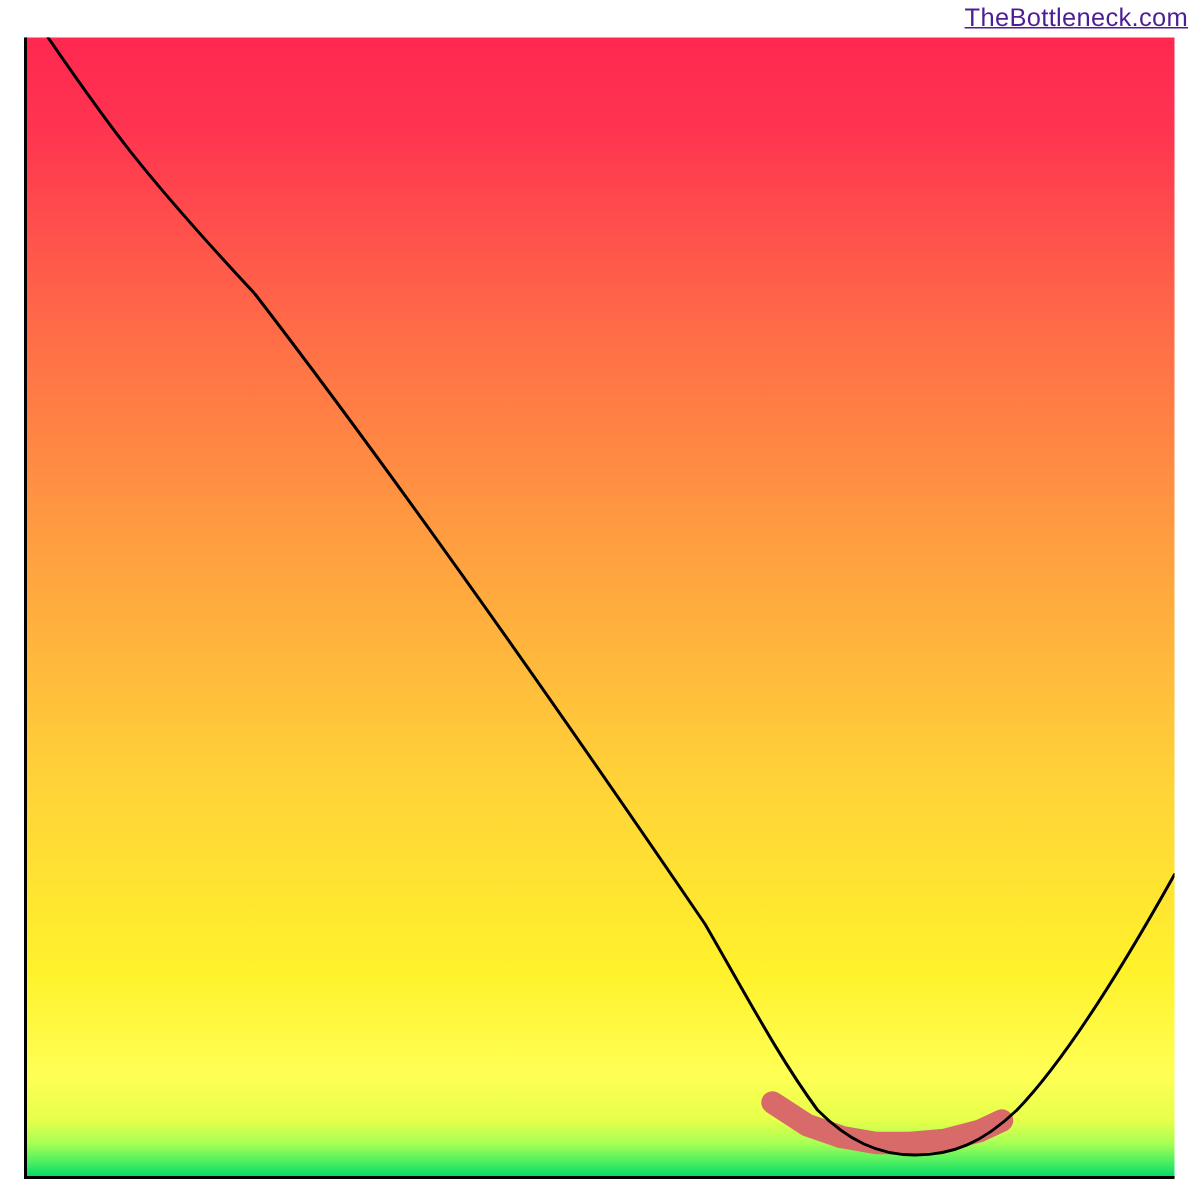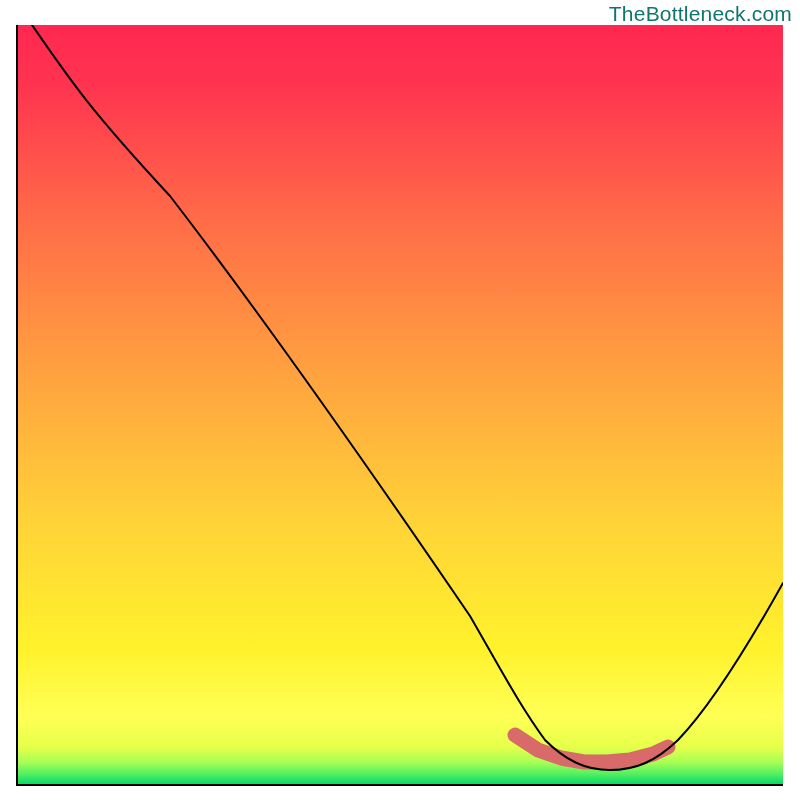--- a/index.html
+++ b/index.html
@@ -13,25 +13,26 @@
   }
   .wrap {
     position: relative;
     width: 800px;
     height: 800px;
   }
   .watermark {
     position: absolute;
     top: 2px;
     right: 8px;
-    font-size: 21px;
+    font-size: 17px;
     font-weight: 400;
-    color: #0f766e;
+    color: #4c1d95;
     letter-spacing: 0.2px;
     z-index: 10;
+    text-decoration: underline;
   }
   svg {
     display: block;
   }
 </style>
 </head>
 <body>
 
 <div class="wrap">
 

